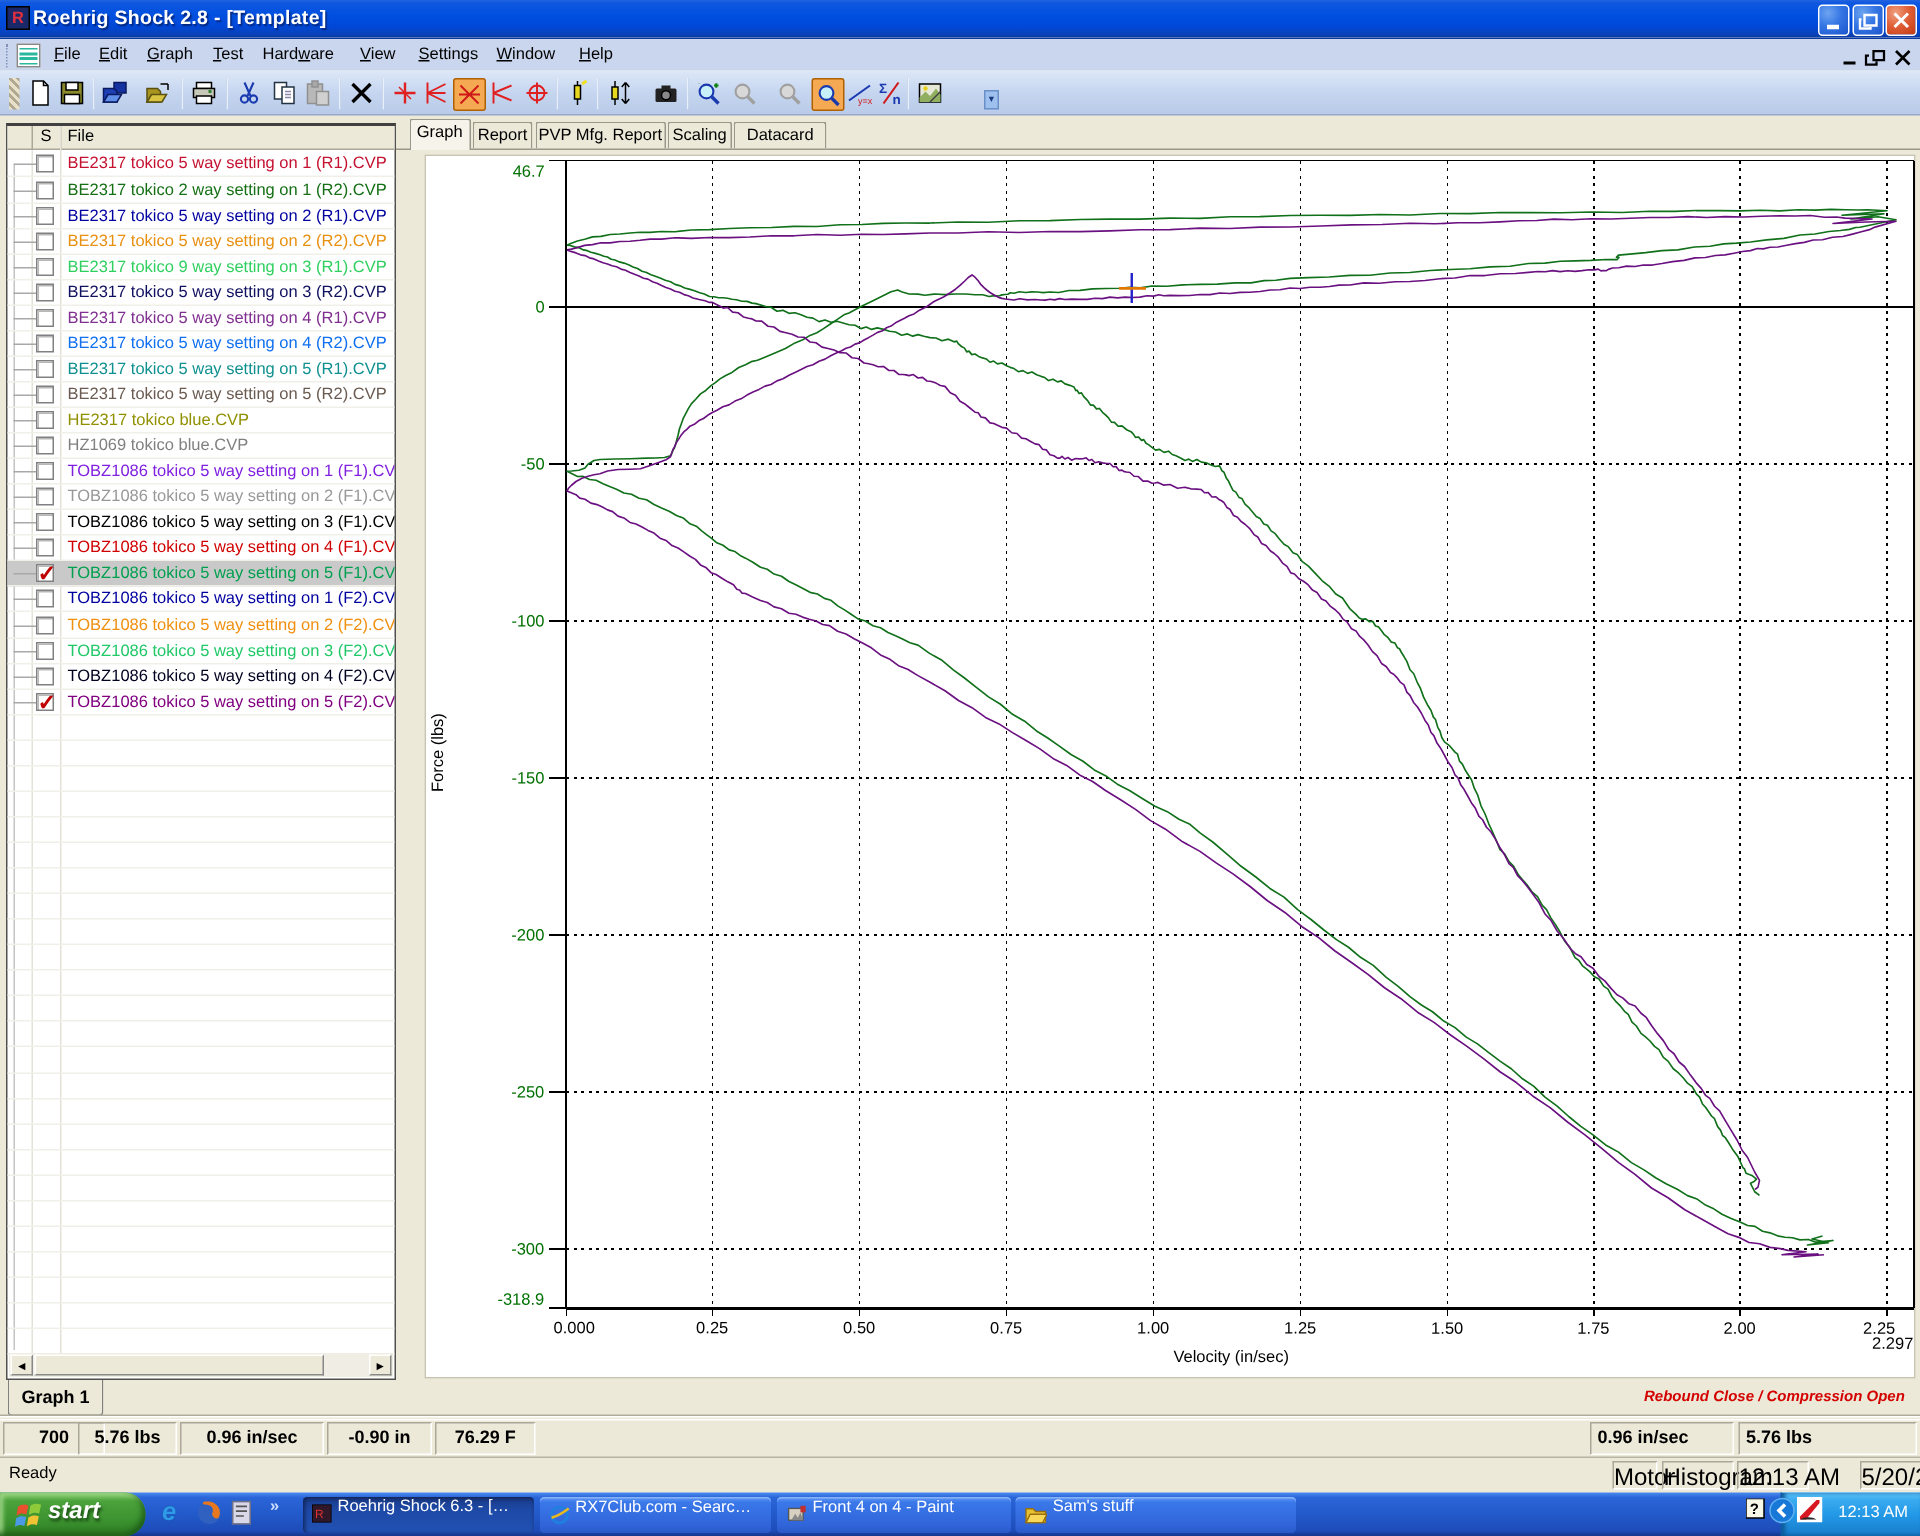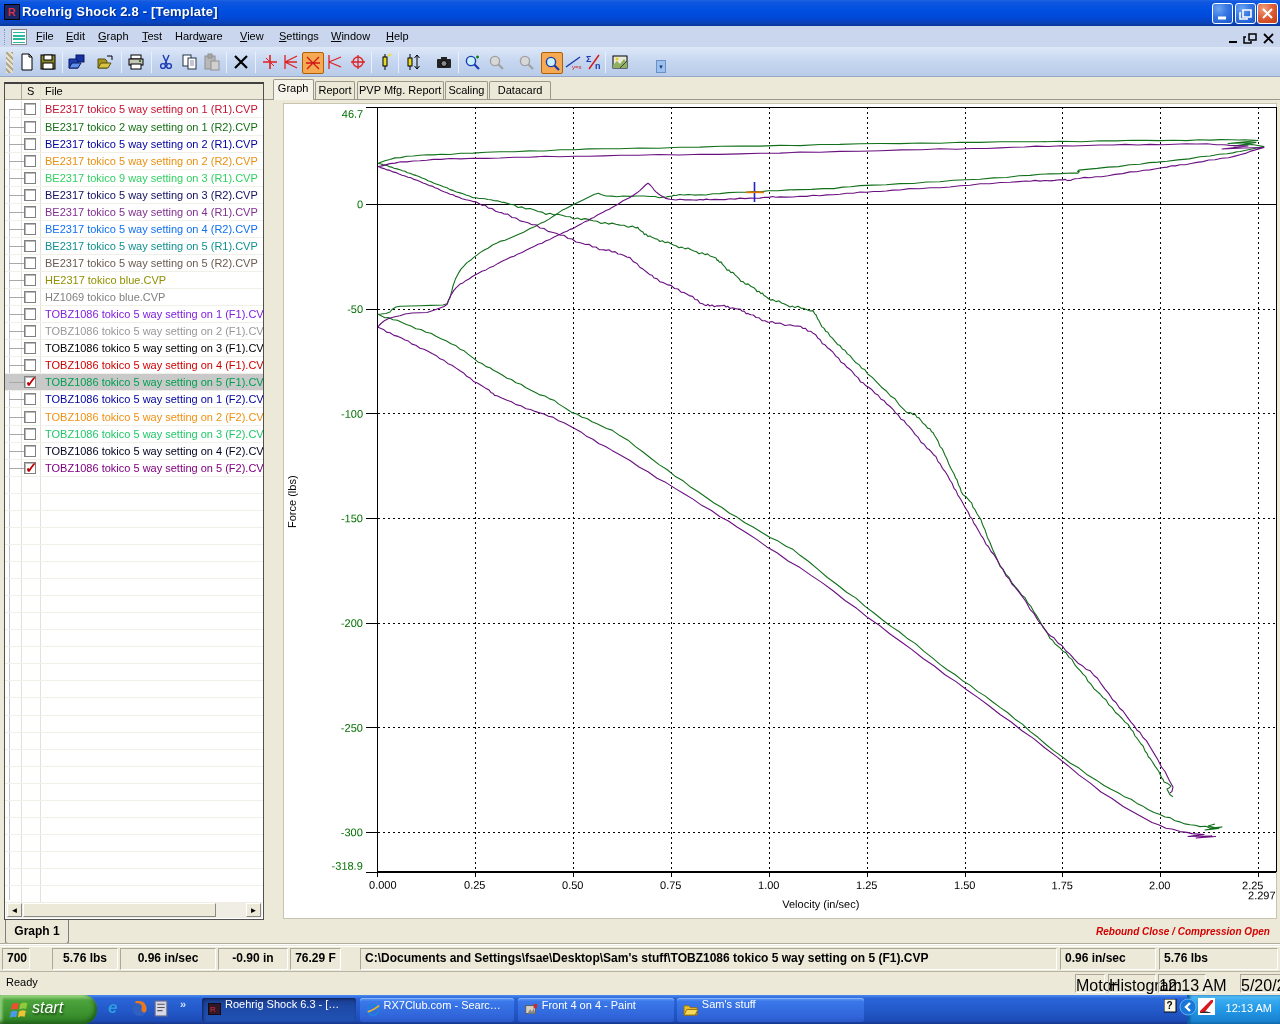--- a/index.html
+++ b/index.html
@@ -73,21 +73,21 @@
 #plotbg {position:absolute;left:283px;top:103px;width:994px;height:816px;background:#fff;border:1px solid #c8c4b0}
 #forcelab {position:absolute;left:286px;top:528px;font-size:11px;transform:rotate(-90deg);transform-origin:left top;color:#000}
 #redlab {position:absolute;left:1096px;top:926px;width:184px;font-size:10px;font-weight:bold;font-style:italic;color:#d40000;white-space:nowrap}
 
 #taskbar {position:absolute;left:0;top:995px;width:1280px;height:29px;
  background:linear-gradient(180deg,#4a8af0 0%,#2a65d8 12%,#2258c8 55%,#1d4cb8 88%,#15368c 100%)}
 #startbtn {position:absolute;left:0;top:0;width:97px;height:29px;border-radius:0 14px 14px 0;
  background:linear-gradient(180deg,#7ec464 0%,#4ca33c 20%,#3d9430 60%,#2e7d24 100%);
  box-shadow:inset -2px -2px 4px #1d5c18, inset 2px 2px 3px #a8e090}
 #startbtn .flag {position:absolute;left:10px;top:5px}
-#startbtn .stxt {position:absolute;left:32px;top:4px;color:#fff;font-size:16px;font-weight:normal;font-style:italic;
+#startbtn .stxt {position:absolute;left:32px;top:4px;color:#fff;font-size:16px;font-weight:bold;font-style:italic;
  text-shadow:1px 2px 2px #1a4a14}
 .qli {position:absolute;top:5px}
 #chev {position:absolute;left:180px;top:3px;color:#cfe0ff;font-size:11px;font-weight:bold}
 .tkb {position:absolute;top:3px;height:24px;background:linear-gradient(180deg,#639af5 0%,#3a78ea 15%,#3064d8 80%,#2a58c8 100%);
  border-radius:3px;box-shadow:inset 0 1px 0 #86b2f8;color:#fff;font-size:11px;white-space:nowrap;overflow:hidden}
 .tkb.act {background:linear-gradient(180deg,#1a3c8c 0%,#1e4aa8 40%,#2152b4 100%);box-shadow:inset 1px 1px 3px #102050}
 .tkb svg,.tkb span {vertical-align:middle}
 .tkb svg {margin:5px 4px 0 6px}
 .tkb span {position:relative;top:-3px}
 #tray {position:absolute;left:1187px;top:0;width:93px;height:29px;
@@ -491,26 +491,25 @@
 <text x="877.0" y="786" class="xl">2.00</text>
 <text x="970.0" y="786" class="xl">2.25</text>
 <text x="979" y="796" class="xl">2.297</text>
 <text x="538" y="805" class="xl">Velocity (in/sec)</text>
 </g>
 </svg>
  <div id="forcelab">Force (lbs)</div>
  <div id="redlab">Rebound Close / Compression Open</div>
  <div style="position:absolute;left:0;top:943px;width:1280px;height:2px;border-top:1px solid #b0ac9c;border-bottom:1px solid #fff"></div>
  <div id="sbar1">
-      <div class="sc" style="left:2px;width:28px;text-align:center">700</div>
+      <div class="sc" style="left:2px;width:68px;text-align:center">700</div>
 <div class="sc" style="left:52px;width:66px;text-align:center">5.76 lbs</div>
 <div class="sc" style="left:120px;width:96px;text-align:center">0.96 in/sec</div>
 <div class="sc" style="left:218px;width:70px;text-align:center">-0.90 in</div>
-<div class="sc" style="left:290px;width:51px;text-align:center">76.29 F</div>
-<div class="sc" style="left:360px;width:697px;text-align:left">C:\Documents and Settings\fsae\Desktop\Sam's stuff\TOBZ1086 tokico 5 way setting on 5 (F1).CVP</div>
+<div class="sc" style="left:290px;width:67px;text-align:center">76.29 F</div>
 <div class="sc" style="left:1060px;width:96px;text-align:left">0.96 in/sec</div>
 <div class="sc" style="left:1159px;width:119px;text-align:left">5.76 lbs</div>
     </div>
  <div id="sbar2">
       <span id="ready">Ready</span>
       <div class="sc2" style="left:1075px;width:30px">Motor</div>
 <div class="sc2" style="left:1108px;width:48px">Histogram</div>
 <div class="sc2" style="left:1158px;width:48px">12:13 AM</div>
 <div class="sc2" style="left:1240px;width:63px">5/20/2010</div>
     </div>

